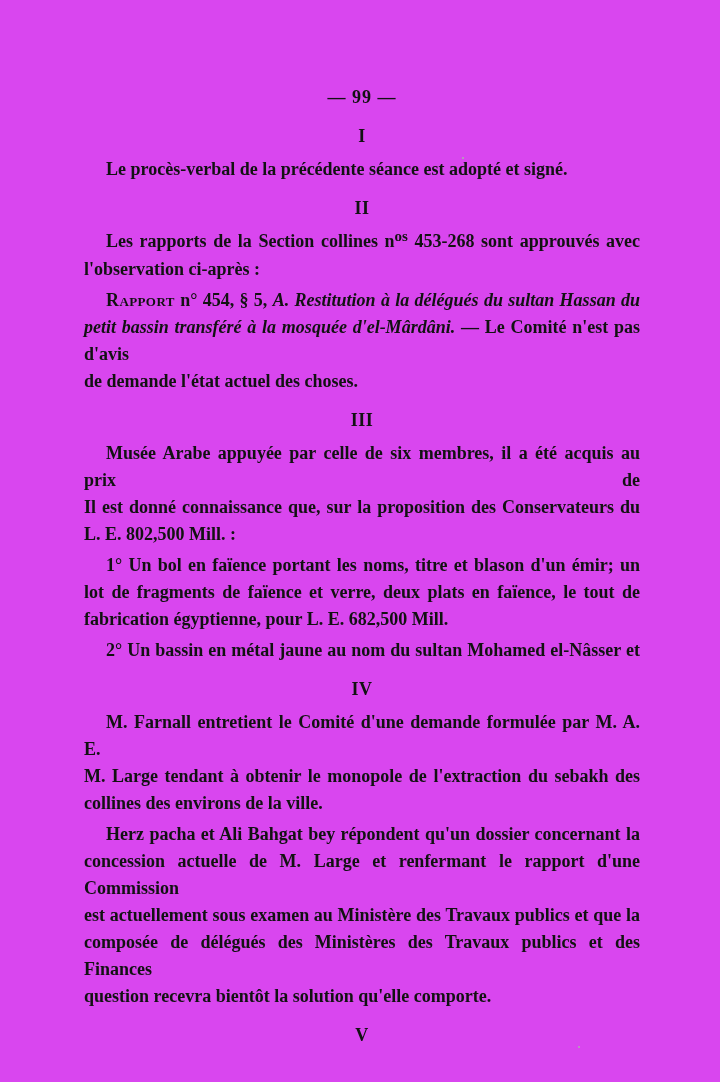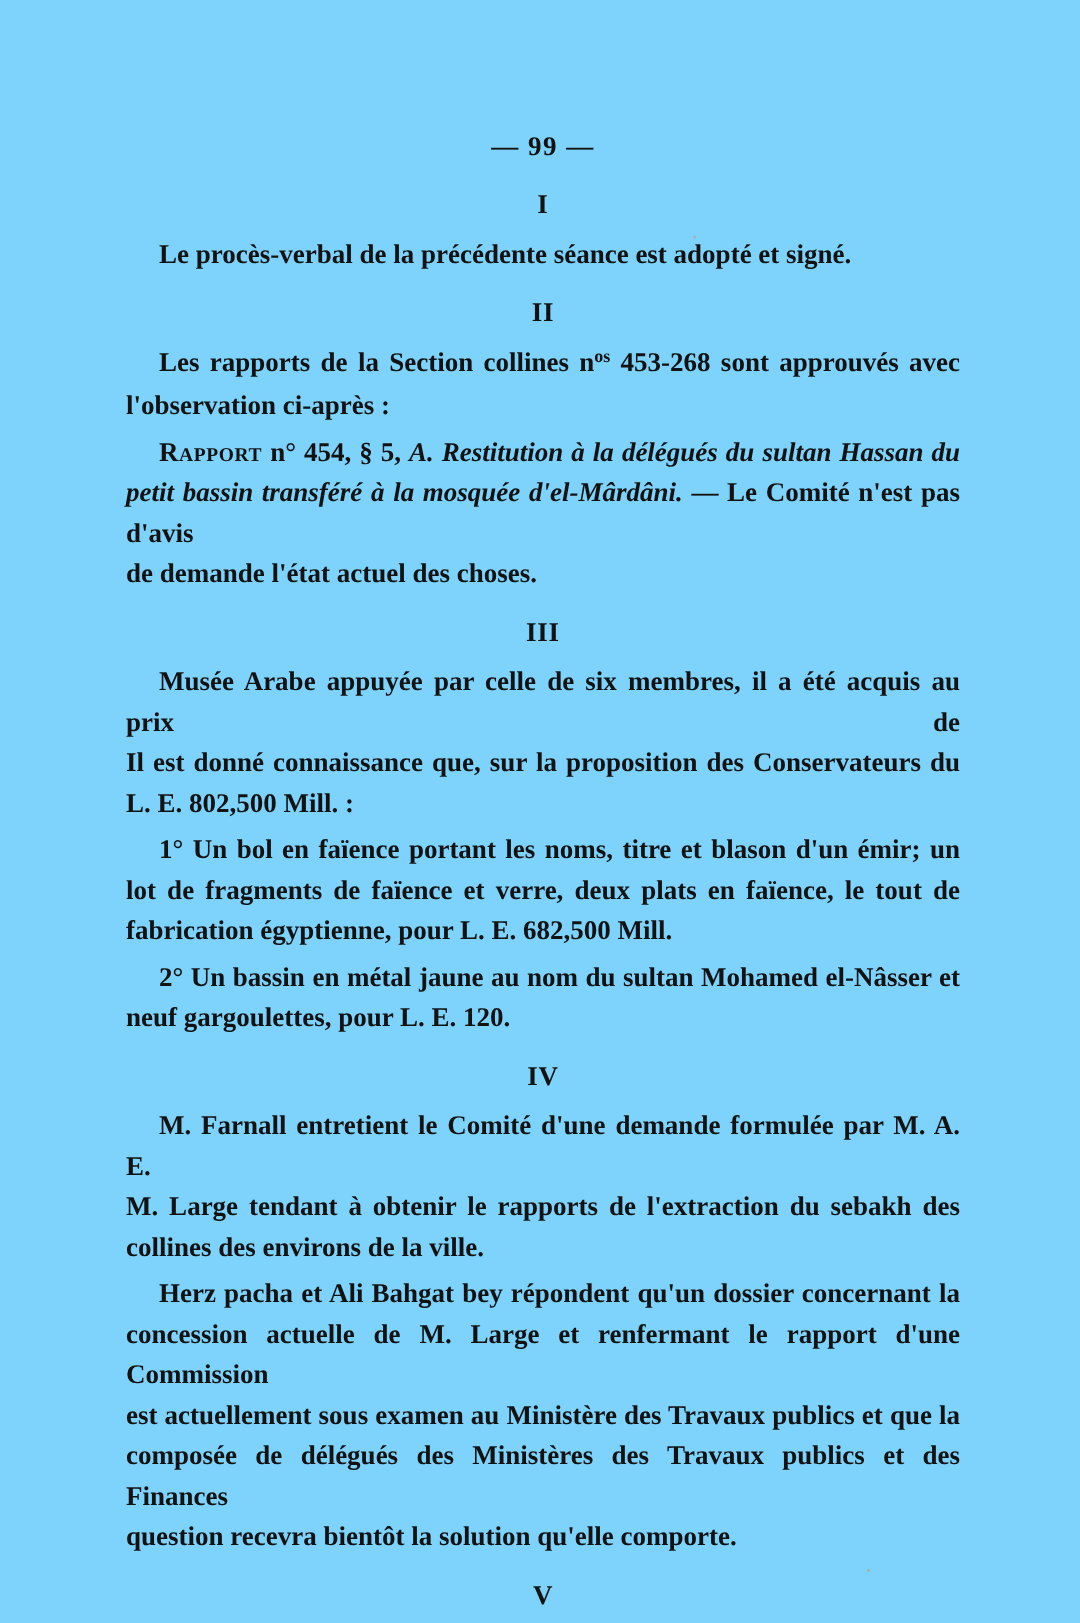--- a/index.html
+++ b/index.html
@@ -1,19 +1,19 @@
 <!DOCTYPE html>
 <html><head>
 <meta charset="utf-8">
 <style>
   html,body{margin:0;padding:0;background:#ffffff;}
   .page{
     position:relative;
     width:720px;height:1082px;
-    background:#7dd3fc;
+    background:#d946ef;
     overflow:hidden;
     font-family:"Liberation Serif", serif;
     color:#121212;
   }
   .text-block{
     position:absolute;
     left:84px;top:84px;width:556px;
     font-size:18px;line-height:27px;
     font-weight:bold;
   }
@@ -25,21 +25,21 @@
     text-align:center;
     margin:12px 0 6px 0;
     letter-spacing:0.5px;
   }
   .para{margin:0 0 4px 0;font-family:Liberation Serif, serif;}
   .para .line:first-child{text-indent:22px;}
   .line{text-align:justify;}
   .line.just{text-align:justify;text-align-last:justify;}
   .it{font-style:italic;}
   .sc{font-variant:small-caps;letter-spacing:0.4px;}
-  .sup{font-size:12px;position:relative;top:-6px;letter-spacing:0;}
+  .sup{font-size:15px;position:relative;top:-6px;letter-spacing:0;}
   .speck{
     position:absolute;width:2px;height:2px;border-radius:50%;
     background:#aeaeae;
   }
   .speck.s1{left:462px;top:157px;}
   .speck.s2{left:578px;top:1046px;}
 </style>
 </head>
 <body>
 
@@ -67,26 +67,25 @@
         <div class="line just"><span>Il est donné connaissance que, sur la proposition des Conservateurs du</span></div>
         <div class="line"><span>L. E. 802,500 Mill. :</span></div>
       </div>
       <div class="para">
         <div class="line just"><span>1° Un bol en faïence portant les noms, titre et blason d'un émir; un</span></div>
         <div class="line just"><span>lot de fragments de faïence et verre, deux plats en faïence, le tout de</span></div>
         <div class="line"><span>fabrication égyptienne, pour L. E. 682,500 Mill.</span></div>
       </div>
       <div class="para">
         <div class="line just"><span>2° Un bassin en métal jaune au nom du sultan Mohamed el-Nâsser et</span></div>
-        <div class="line"><span>neuf gargoulettes, pour L. E. 120.</span></div>
       </div>
       <div class="heading">IV</div>
       <div class="para">
         <div class="line just"><span>M. Farnall entretient le Comité d'une demande formulée par M. A. E.</span></div>
-        <div class="line just"><span>M. Large tendant à obtenir le rapports de l'extraction du sebakh des</span></div>
+        <div class="line just"><span>M. Large tendant à obtenir le monopole de l'extraction du sebakh des</span></div>
         <div class="line"><span>collines des environs de la ville.</span></div>
       </div>
       <div class="para">
         <div class="line just"><span>Herz pacha et Ali Bahgat bey répondent qu'un dossier concernant la</span></div>
         <div class="line just"><span>concession actuelle de M. Large et renfermant le rapport d'une Commission</span></div>
         <div class="line just"><span>est actuellement sous examen au Ministère des Travaux publics et que la</span></div>
         <div class="line just"><span>composée de délégués des Ministères des Travaux publics et des Finances</span></div>
         <div class="line"><span>question recevra bientôt la solution qu'elle comporte.</span></div>
       </div>
       <div class="heading">V</div>

